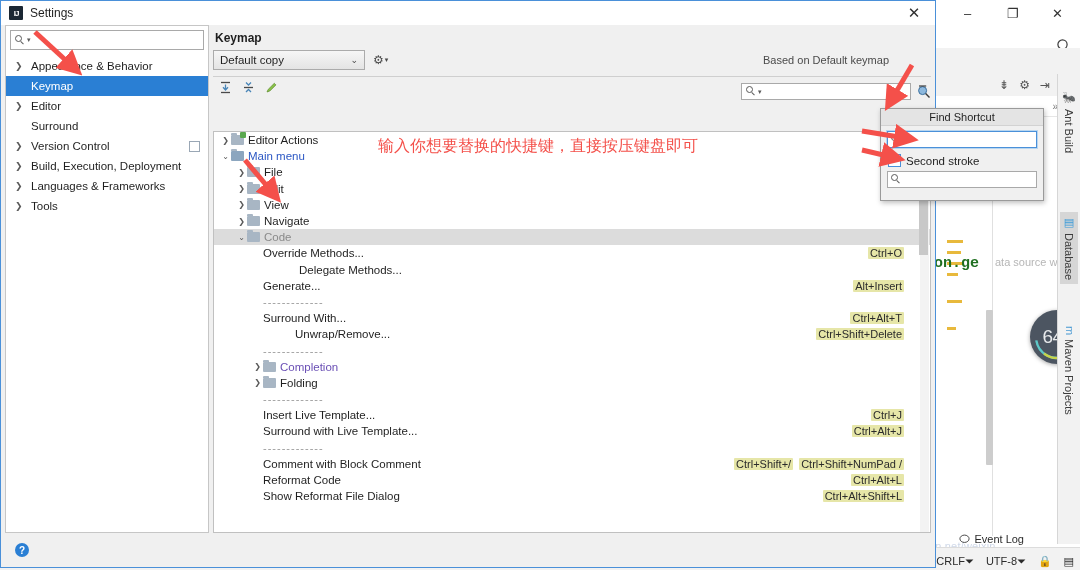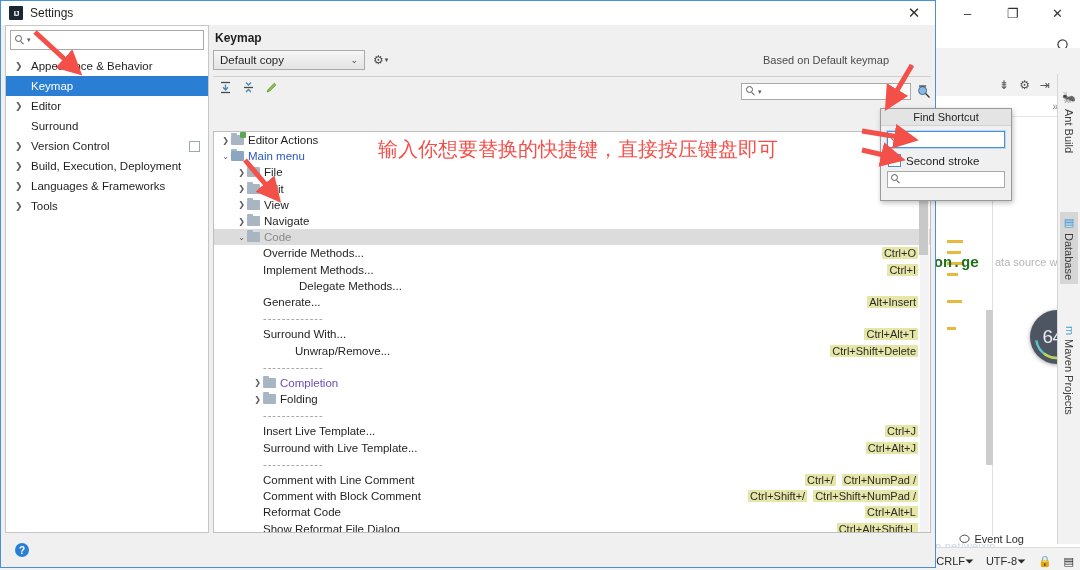--- a/index.html
+++ b/index.html
@@ -89,54 +89,54 @@
   .trow{height:16.2px;display:flex;align-items:center;font-size:11.5px;color:#1f1f1f;position:relative;white-space:nowrap;cursor:default;}
   .trow.sel{background:#dcdcdc;color:#8a8a8a;}
   .trow .exp{width:11px;font-size:8px;color:#5a5a5a;text-align:center;flex:none;}
   .fldr{width:13px;height:10px;flex:none;margin-right:4px;background:#a8b6c4;border-radius:1px;position:relative;}
   .fldr:before{content:"";position:absolute;left:0;top:-2px;width:6px;height:2px;background:#a8b6c4;border-radius:1px 1px 0 0;}
   .fldr.green:after{content:"";position:absolute;right:-2px;top:-3px;width:6px;height:6px;background:#5aa84f;border-radius:1px;}
   .fldr.win{background:#8ca6bf;}
   .tlabel.link{color:#2b57c4;}
   .tlabel.violet{color:#6a4fb5;}
   .dashes{color:#9a9a9a;letter-spacing:1px;font-size:11px;}
-  .sc{position:absolute;right:12px;display:flex;gap:6px;margin-left:48px;}
+  .sc{position:absolute;right:26px;display:flex;gap:6px;margin-left:48px;}
   .sc span{background:#e6e6a8;padding:0 2px;font-size:11px;color:#2b2b2b;border-radius:1px;}
   .tree-scroll{position:absolute;right:1px;top:1px;width:9px;height:400px;background:#f3f3f3;}
   .tree-thumb{position:absolute;right:1px;top:2px;width:9px;height:120px;background:#c8c8c8;}
 
   
   .dlg-footer{position:absolute;left:0;bottom:0;width:934px;height:34px;background:#f0f0f0;}
   .help-ico{position:absolute;left:14px;top:10px;width:14px;height:14px;border-radius:50%;background:#2a7fd4;color:#fff;
             font-size:10px;font-weight:bold;display:flex;align-items:center;justify-content:center;}
   .btns{position:absolute;right:12px;top:7px;display:flex;gap:8px;}
   .btn{width:56px;height:22px;background:linear-gradient(#fbfbfb,#e9e9e9);border:1px solid #adadad;
        font-size:11.5px;color:#1f1f1f;display:flex;align-items:center;justify-content:center;box-sizing:border-box;cursor:default;}
   .btn.focus{border:1px solid #2a7fd4;box-shadow:inset 0 0 0 1px #bcd9f2;}
 
   
-  #popup{position:absolute;left:880px;top:108px;width:132px;height:93px;background:#f0f0f0;
+  #popup{position:absolute;left:880px;top:108px;width:164px;height:93px;background:#f0f0f0;
          border:1px solid #9a9a9a;box-shadow:1px 2px 5px rgba(0,0,0,.25);box-sizing:border-box;}
   #popup .ptitle{height:16px;background:#e4e4e4;display:flex;align-items:center;justify-content:center;
                  font-size:11px;color:#1f1f1f;border-bottom:1px solid #d2d2d2;}
   .psearch{margin:5px 6px 0 6px;height:17px;background:#fff;border:1px solid #a9a9a9;display:flex;align-items:center;padding:0 3px;box-sizing:border-box;}
   .psearch.focused{border:1px solid #4a90d9;box-shadow:0 0 0 1px #b8d6f0;}
   .psearch input{border:0;outline:0;font-size:11px;width:100%;font-family:inherit;background:transparent;}
   .pcheck{display:flex;align-items:center;gap:5px;margin:6px 0 0 7px;font-size:11.5px;color:#1f1f1f;}
   .cbox{width:11px;height:11px;border:1px solid #4a90d9;background:#fff;position:relative;flex:none;}
   .cbox:after{content:"✓";position:absolute;left:0px;top:-3px;font-size:11px;color:#2a6fb0;}
 
   
   .mag-g{position:relative;width:11px;height:11px;flex:none;}
   .mag-g:before{content:"";position:absolute;left:0;top:0;width:7px;height:7px;border:1.3px solid #5a5a5a;border-radius:50%;box-sizing:border-box;}
   .mag-g:after{content:"";position:absolute;left:6px;top:6px;width:4px;height:1.3px;background:#5a5a5a;transform:rotate(45deg);transform-origin:0 0;}
   .mag-drop{font-size:7px;color:#5a5a5a;margin-left:1px;}
 
   
-  .anno-text{position:absolute;left:378px;top:136px;font-size:20px;color:#f4504a;white-space:nowrap;
+  .anno-text{position:absolute;left:378px;top:136px;font-size:16px;color:#f4504a;white-space:nowrap;
              font-family:"DejaVu Sans","Liberation Sans",sans-serif;}
   svg.arrows{position:absolute;left:0;top:0;width:1080px;height:570px;pointer-events:none;}
 </style>
 </head>
 <body>
 
 <div id="ide">
 
   <div class="ide-titlebar">
     <div class="winbtns">
@@ -372,28 +372,20 @@
               <span class="tlabel">Code</span>
             </div>
             <div class="trow" style="padding-left: 38px;">
               <span class="exp">&nbsp;</span>
               <span style="width: 0px;"></span>
               <span class="tlabel">Override Methods...</span>
               <span class="sc">
                 <span>Ctrl+O</span>
               </span>
             </div>
-            <div class="trow" style="padding-left: 38px;">
-              <span class="exp">&nbsp;</span>
-              <span style="width: 0px;"></span>
-              <span class="tlabel">Implement Methods...</span>
-              <span class="sc">
-                <span>Ctrl+I</span>
-              </span>
-            </div>
             <div class="trow" style="padding-left: 38px; margin-left: 36px;">
               <span class="exp">&nbsp;</span>
               <span style="width: 0px;"></span>
               <span class="tlabel">Delegate Methods...</span>
             </div>
             <div class="trow" style="padding-left: 38px;">
               <span class="exp">&nbsp;</span>
               <span style="width: 0px;"></span>
               <span class="tlabel">Generate...</span>
               <span class="sc">
@@ -454,29 +446,20 @@
               <span style="width: 0px;"></span>
               <span class="tlabel">Surround with Live Template...</span>
               <span class="sc">
                 <span>Ctrl+Alt+J</span>
               </span>
             </div>
             <div class="trow" style="padding-left: 38px;">
               <span class="exp">&nbsp;</span>
               <span style="width: 0px;"></span>
               <span class="tlabel dashes">-------------</span>
-            </div>
-            <div class="trow" style="padding-left: 38px;">
-              <span class="exp">&nbsp;</span>
-              <span style="width: 0px;"></span>
-              <span class="tlabel">Comment with Line Comment</span>
-              <span class="sc">
-                <span>Ctrl+/</span>
-                <span>Ctrl+NumPad /</span>
-              </span>
             </div>
             <div class="trow" style="padding-left: 38px;">
               <span class="exp">&nbsp;</span>
               <span style="width: 0px;"></span>
               <span class="tlabel">Comment with Block Comment</span>
               <span class="sc">
                 <span>Ctrl+Shift+/</span>
                 <span>Ctrl+Shift+NumPad /</span>
               </span>
             </div>

